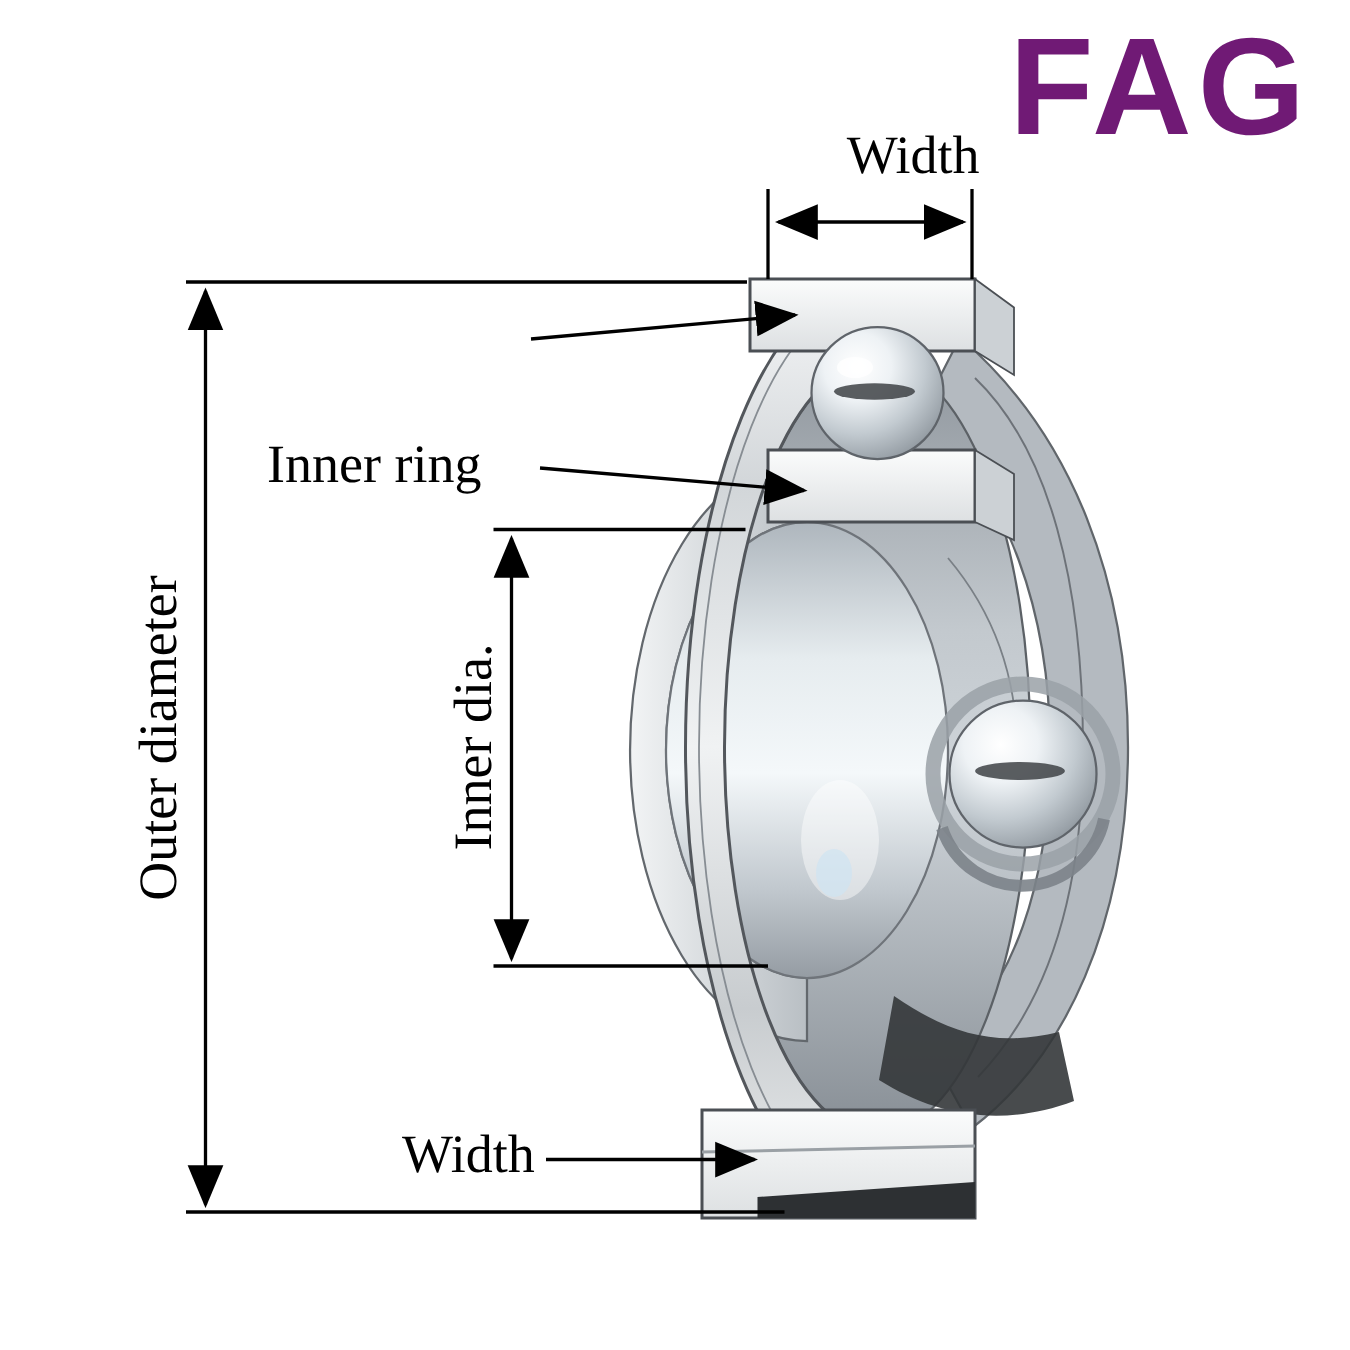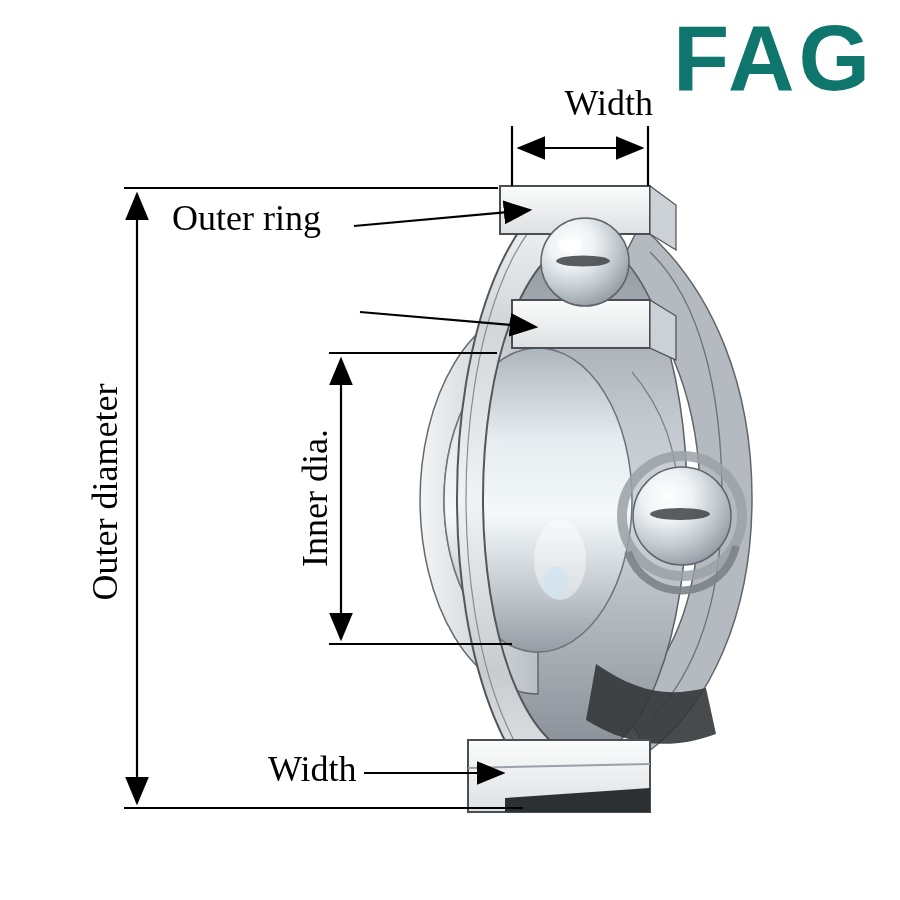--- a/index.html
+++ b/index.html
@@ -127,21 +127,21 @@
       <line x1="341" y1="359" x2="341" y2="639" marker-start="url(#arw)" marker-end="url(#arw)"></line>
       <line x1="329" y1="353" x2="497" y2="353"></line>
       <line x1="329" y1="644" x2="512" y2="644"></line>
 
       <line x1="354" y1="226" x2="530" y2="210" marker-end="url(#arw)"></line>
       <line x1="360" y1="312" x2="536" y2="327" marker-end="url(#arw)"></line>
       <line x1="364" y1="773" x2="503" y2="773" marker-end="url(#arw)"></line>
     </g>
   </svg>
 
-  <div class="fag" style="color: #0f766e;">FAG</div>
+  <div class="fag" style="color: #701a75;">FAG</div>
 
   <div class="label width-label">Width</div>
-  <div class="label outer-ring-label">Outer ring</div>
+  <div class="label inner-ring-label">Inner ring</div>
   <div class="label vert inner-dia-label">Inner dia.</div>
   <div class="label vert outer-diameter-label">Outer diameter</div>
   <div class="label face-label">Width</div>
 
 </div>
 
 </body></html>

